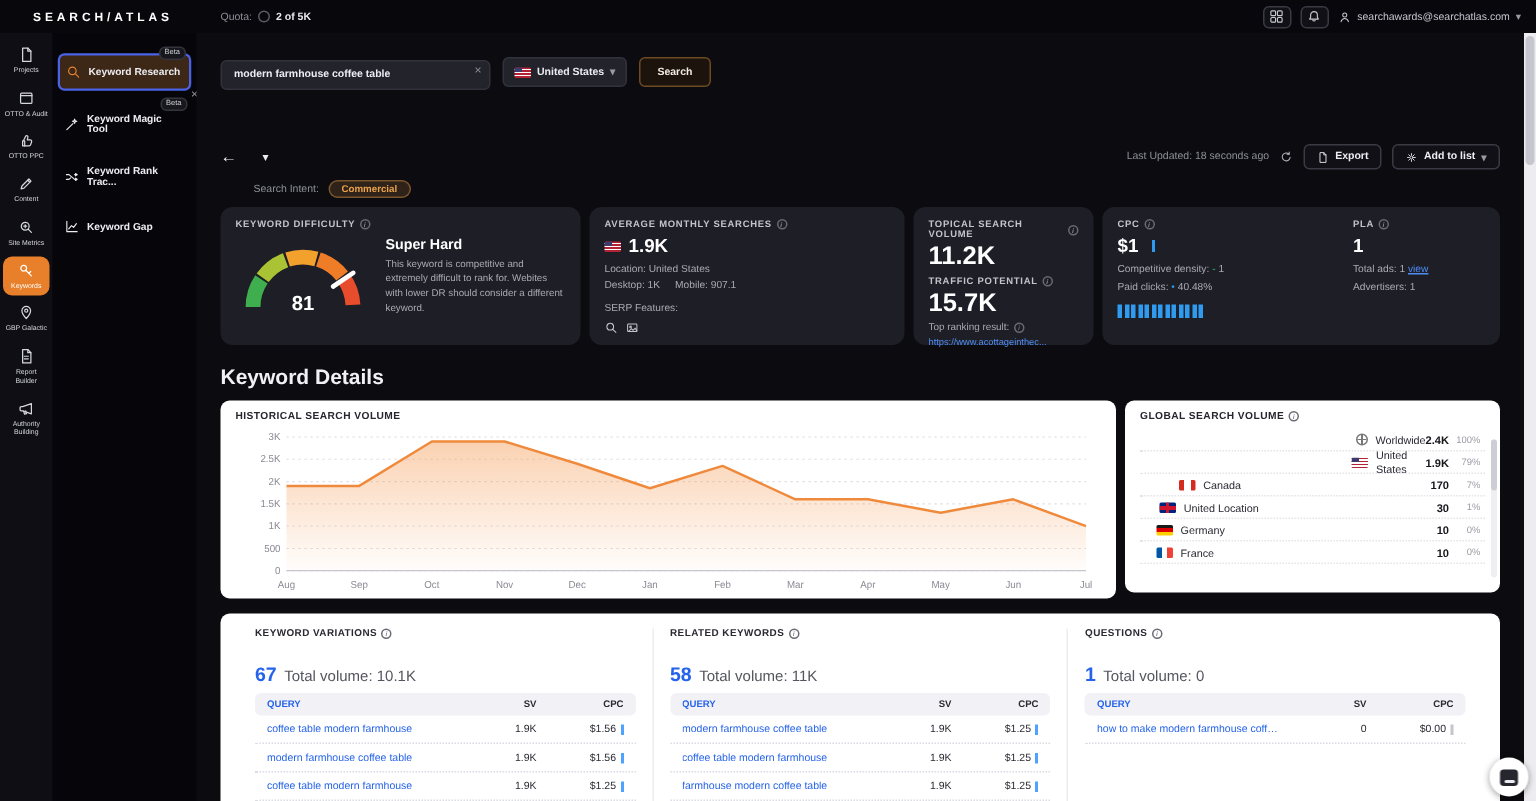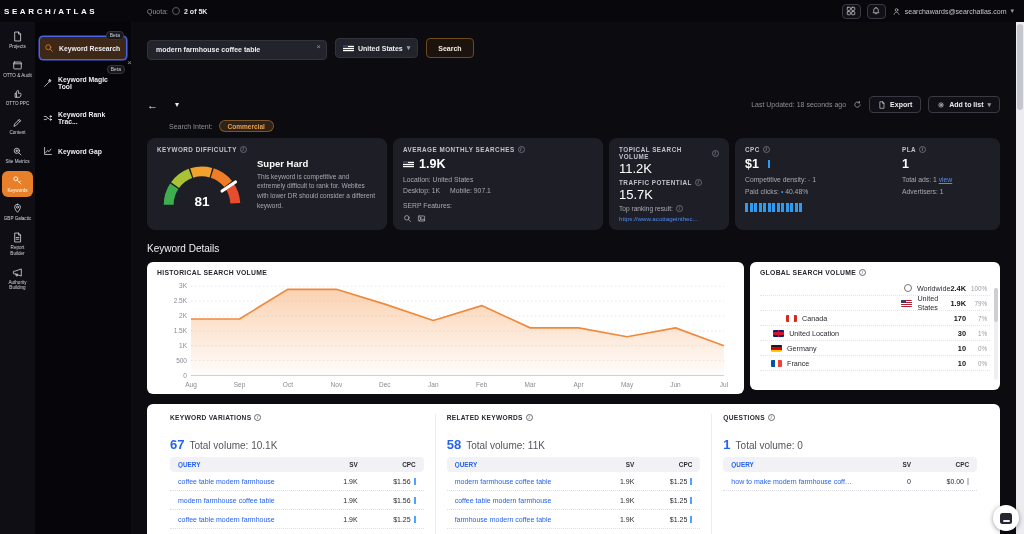--- a/index.html
+++ b/index.html
@@ -1,19 +1,19 @@
 <!DOCTYPE html>
 <html><head>
 <meta charset="utf-8">
 <style>
   *{margin:0;padding:0;box-sizing:border-box}
   html,body{width:1024px;height:534px;overflow:hidden;background:#08080c;font-family:"Liberation Sans",sans-serif}
   
   .topbar{height:22px;display:flex;align-items:center;background:#08080c;color:#fff}
-  .logo{width:131px;font-size:8px;font-weight:800;letter-spacing:2.6px;padding-left:4px;white-space:nowrap}
+  .logo{width:131px;font-size:8px;font-weight:800;letter-spacing:2.6px;padding-left:22px;white-space:nowrap}
   .quota{display:flex;align-items:center;gap:4px;font-size:7px;color:#8f8f99;margin-left:16px}
   .quota-ring{width:8px;height:8px;border:1.5px solid #5a5a64;border-radius:50%}
   .quota-val{color:#e9e9ee;font-weight:700}
   .topbar-right{margin-left:auto;display:flex;align-items:center;gap:6px;padding-right:10px}
   .tb-btn{width:19px;height:15px;border:1px solid #3a3a44;border-radius:4px;display:flex;align-items:center;justify-content:center;color:#c9c9d2;background:#101016}
   .tb-btn .ic{width:10px;height:10px;display:block}
   .user{display:flex;align-items:center;gap:4px;font-size:7px;color:#c4c4ce}
   .user .ic{width:9px;height:9px}
   .caret{font-size:7px;color:#9a9aa4}
   .ic svg{fill:none;stroke:currentColor;stroke-width:1.2;stroke-linecap:round;stroke-linejoin:round;width:100%;height:100%;display:block}
@@ -63,34 +63,34 @@
   .diff-level{font-size:9.5px;font-weight:700;color:#fff;margin-bottom:3px}
   .diff-desc{font-size:6.5px;color:#a9a9b3;line-height:1.5}
   .card-monthly{width:210px;flex:none}
   .big-row{display:flex;align-items:center;gap:5px;margin:4px 0 3px}
   .big{font-size:12.5px;font-weight:700;color:#fff}
   .meta{font-size:6.8px;color:#a9a9b3;line-height:1.65}
   .meta-pair{display:flex;gap:10px}
   .serp-icons{display:flex;gap:5px;color:#c3c3cd;margin-top:2px}
   .serp-icons .ic{width:9px;height:9px}
   .card-topical{width:120px;flex:none}
-  .big3{font-size:13px;font-weight:400;color:#fff;margin:1px 0 3px}
+  .big3{font-size:17px;font-weight:700;color:#fff;margin:1px 0 3px}
   .tr-link{font-size:6.2px;color:#4f8df5;white-space:nowrap;overflow:hidden;text-overflow:ellipsis;display:block;margin-top:3px;cursor:pointer}
   .card-cpcpla{flex:1;display:flex;gap:10px}
   .cpc-col{flex:1}
   .pla-col{width:88px;flex:none}
   .mini-bar{display:inline-block;width:2px;height:8px;background:#2e9bf0;margin-left:4px}
   .kv{font-size:6.8px;color:#a9a9b3;line-height:1.75}
   .green{color:#3fbf6f}
   .blue{color:#2e9bf0}
   .bars{display:flex;gap:1.5px;margin-top:5px}
   .bar{width:3px;height:9px;background:#2e9bf0}
   .view-link{color:#4f8df5;text-decoration:underline;cursor:pointer}
   
-  .details-h{font-size:10px;font-weight:400;color:#f1f1f5;margin-top:13px}
+  .details-h{font-size:14px;font-weight:700;color:#f1f1f5;margin-top:13px}
   .charts-row{display:flex;gap:6px;margin-top:8px}
   .white-card{background:#fff;border-radius:6px}
   .hist-card{flex:1;padding:7px 10px;height:132px}
   .wc-title{font-size:6.8px;font-weight:800;color:#26262e;letter-spacing:.3px;display:flex;align-items:center;gap:3px}
   .hist-svg{width:100%;height:112px;display:block;margin-top:2px}
   .global-card{width:250px;padding:7px 10px;height:128px;position:relative;overflow:hidden}
   .gv-rows{margin-top:5px}
   .gv-row{position:relative;display:flex;align-items:center;height:15px;border-bottom:1px dotted #e3e3ea;font-size:7.2px;color:#2a2a33;padding:0 3px;cursor:pointer}
   .gv-row.indent{padding-left:11px}
   .gv-fill{position:absolute;left:0;top:1px;bottom:2px;background:#fbe0cd;border-radius:2px}

